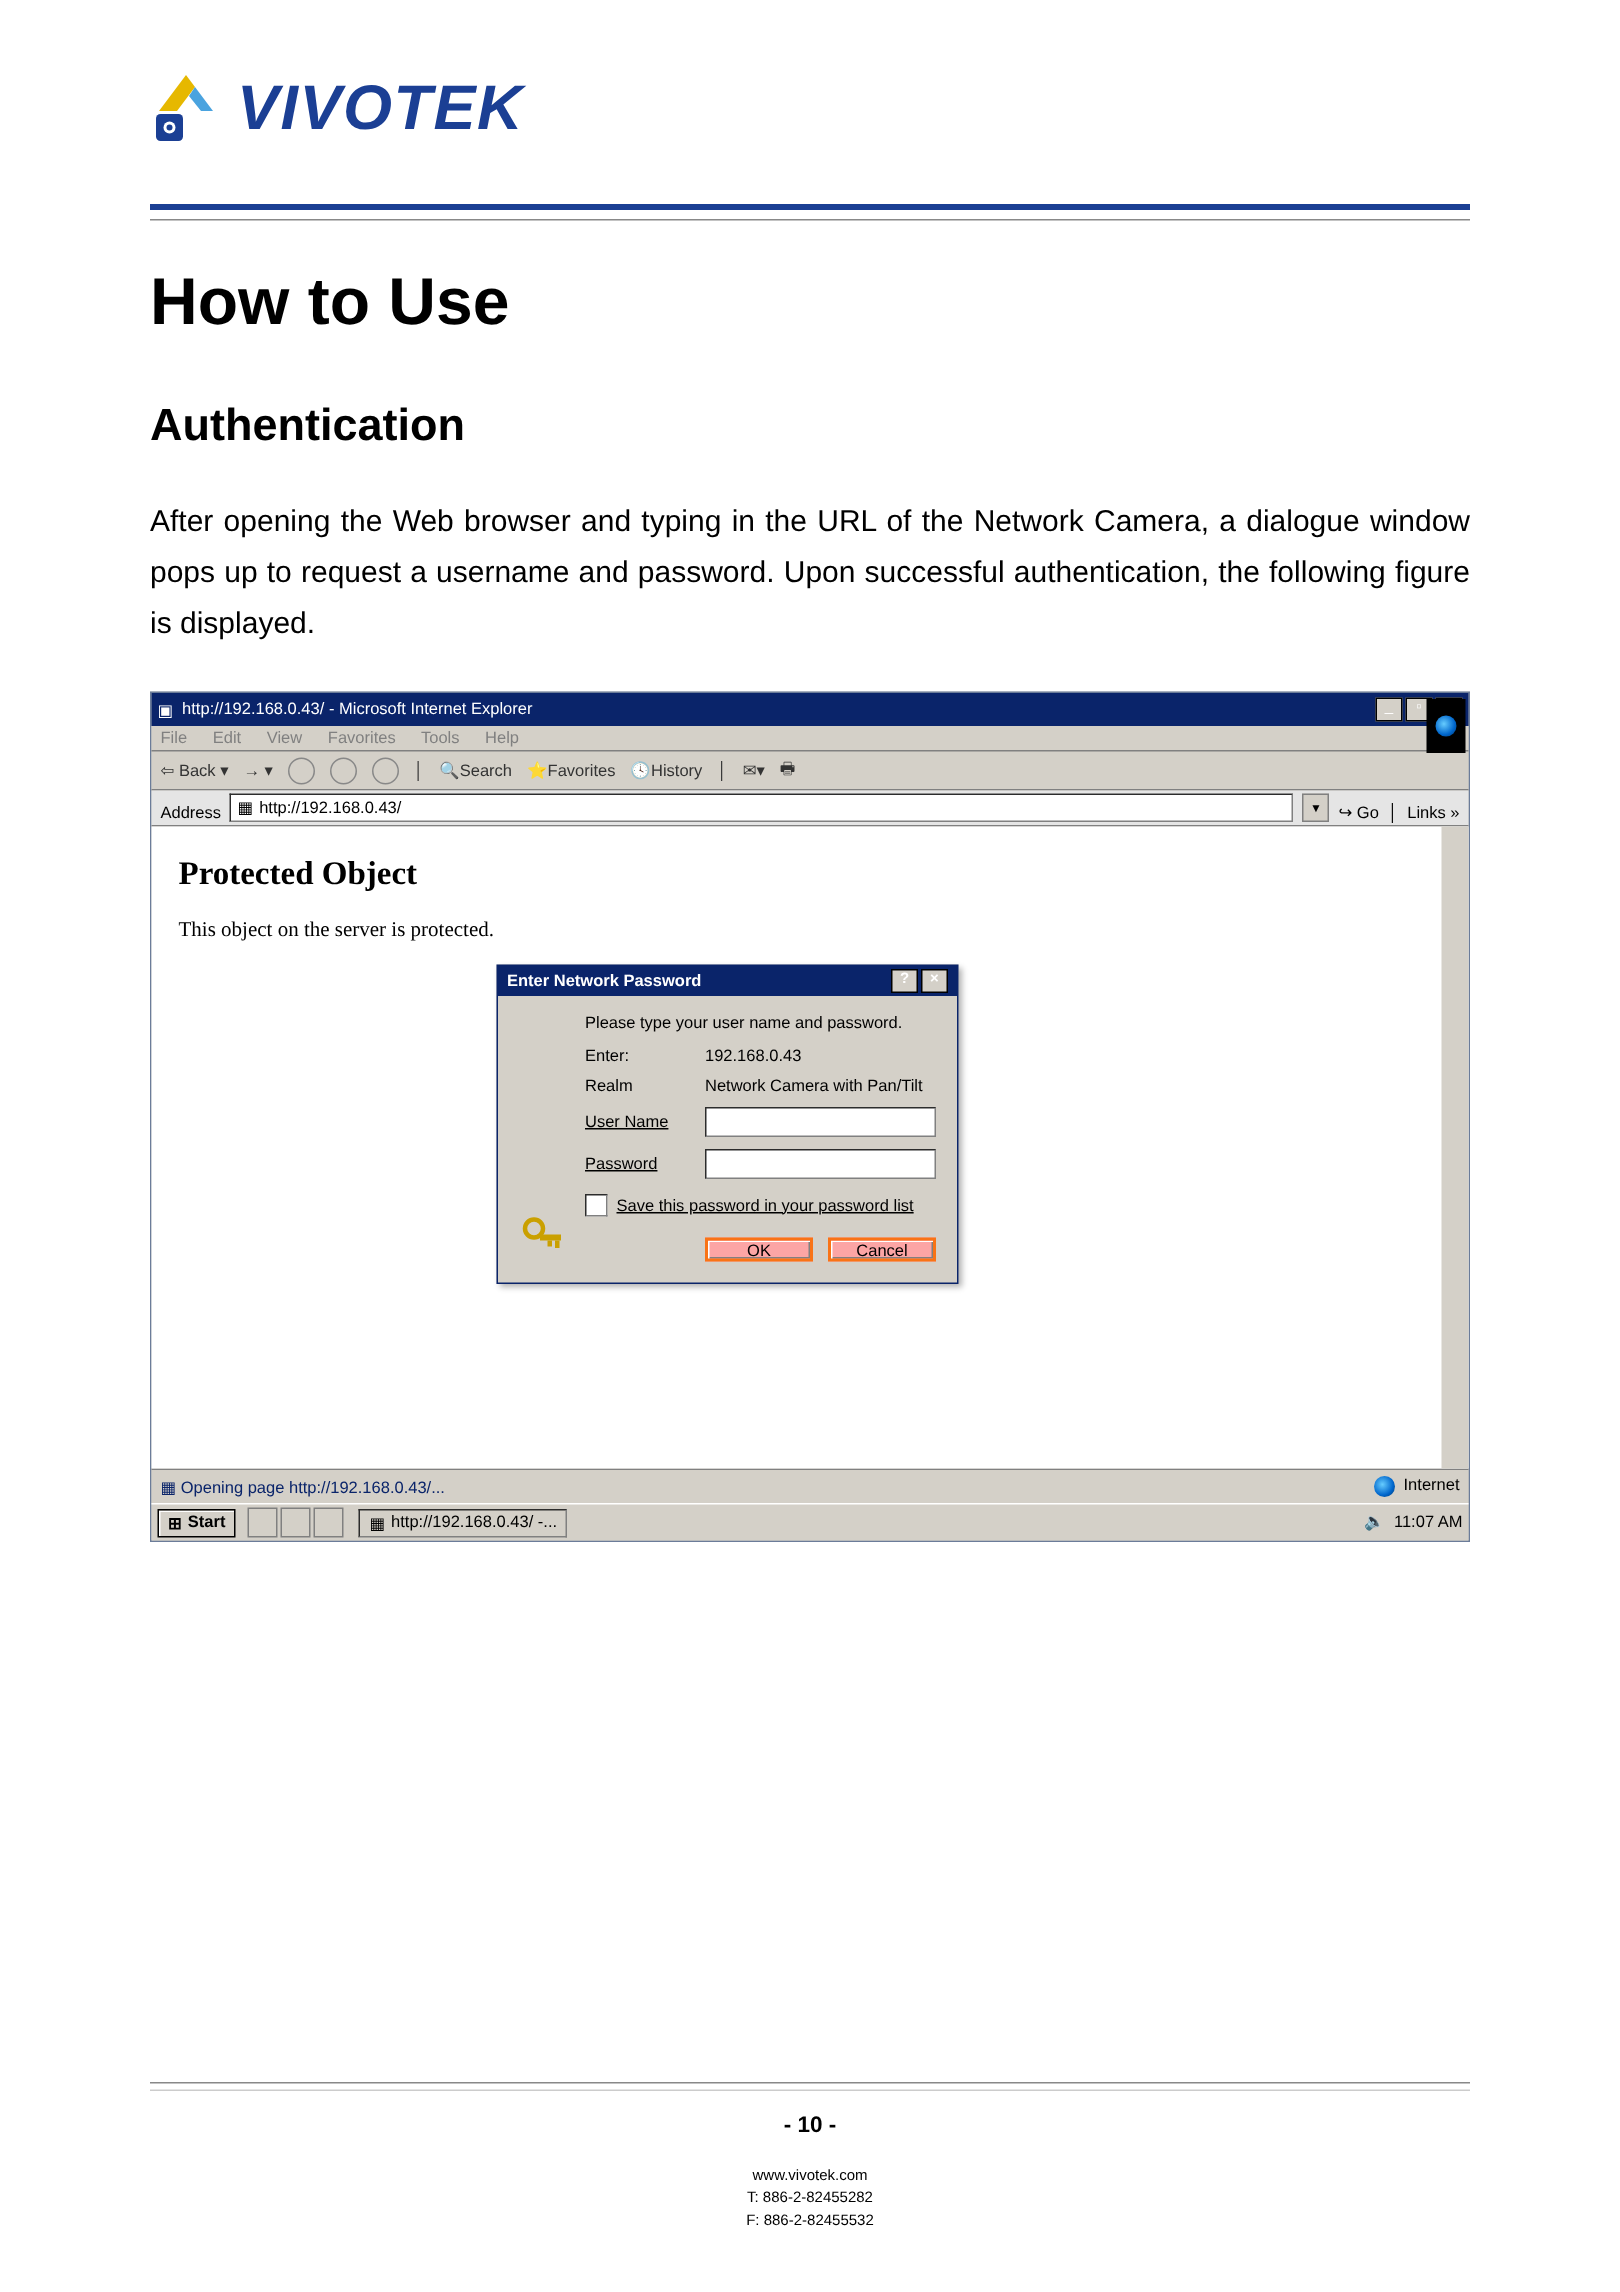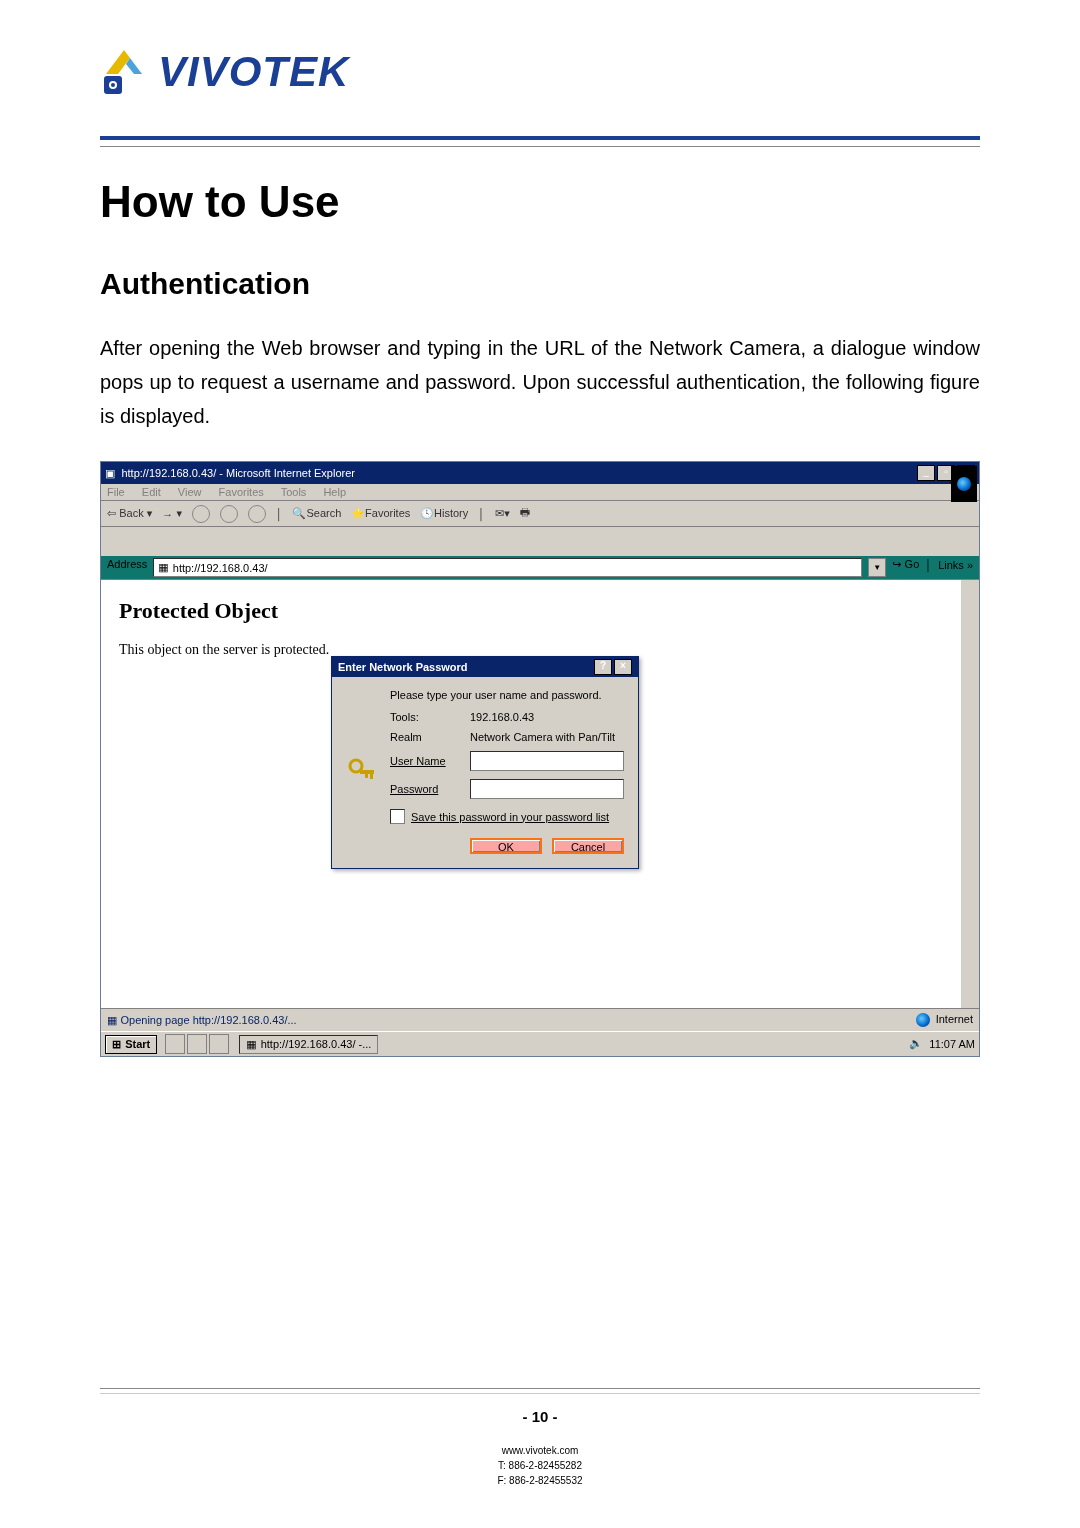--- a/index.html
+++ b/index.html
@@ -112,24 +112,24 @@
   }
   .ie-toolbar {
     background:#d4d0c8;
     border-bottom:1px solid #808080;
     padding:3px 6px;
     display:flex;align-items:center;gap:10px;
     color:#333;
   }
   .tb-icon{width:16px;height:16px;display:inline-block;border:1px solid #888;border-radius:50%;}
   .ie-addr {
-    background:#0f766e;
+    background:#e5e5e5;
     border-bottom:1px solid #808080;
     padding:2px 6px;
-    display:flex;align-items:flex-start;gap:6px;margin-top:29px;
+    display:flex;align-items:flex-end;gap:6px;
   }
   .ie-addr-input{
     background:#fff;border:1px inset #808080;padding:1px 4px;height:15px;
     flex:1;display:flex;align-items:center;gap:4px;
   }
   .ie-addr-select{
     width:16px;height:17px;background:#d4d0c8;border:1px solid #808080;
     display:flex;align-items:center;justify-content:center;font-size:8px;
   }
   .addr-right{display:flex;align-items:center;gap:6px;}
@@ -145,34 +145,34 @@
     background:linear-gradient(#d4d0c8,#bdb9b1);
     box-shadow: inset 1px 0 0 #fff, inset -1px 0 0 #808080;
   }
   .scroll-btn{position:absolute;right:-17px;width:16px;height:16px;background:#d4d0c8;border:1px solid #808080;box-sizing:border-box;font-size:8px;display:flex;align-items:center;justify-content:center;}
   .scroll-top{top:0;}
   .scroll-bot{bottom:0;}
   .prot-h{font-family:"Times New Roman",serif;font-weight:bold;font-size:22px;margin:4px 0 18px 0;}
   .prot-p{font-family:"Times New Roman",serif;font-size:14px;}
   .dialog{
     position:absolute;
-    left:230px; top:76px;
+    left:230px; top:92px;
     width:306px;
     background:#d4d0c8;
     border:1px solid #0a246a;
     box-shadow:2px 2px 4px rgba(0,0,0,.3);
   }
   .dialog-title{
     background:#0a246a;color:#fff;padding:2px 6px;font-weight:bold;font-size:11px;
     display:flex;justify-content:space-between;align-items:center;
   }
   .dlg-close-set{display:flex;gap:2px;}
   .dlg-btn-sm{width:16px;height:14px;background:#d4d0c8;border:1px solid #000;font-size:10px;line-height:12px;text-align:center;font-family:Arial;}
   .dialog-body{padding:12px 14px 14px 14px;font-size:11px;color:#000;}
-  .dlg-row{display:flex;align-items:center;gap:12px;}
+  .dlg-row{display:flex;align-items:flex-end;gap:12px;}
   .dlg-icon{width:32px;height:32px;flex:none;}
   .dlg-fields{flex:1;}
   .dlg-line{margin-bottom:10px;}
   .dlg-grid{display:grid;grid-template-columns:74px 1fr;row-gap:8px;column-gap:6px;align-items:center;margin-bottom:10px;}
   .dlg-input{height:18px;border:1px inset #808080;background:#fff;}
   .chk-row{display:flex;align-items:center;gap:6px;margin-left:0px;margin-bottom:14px;}
   .chk{width:13px;height:13px;border:1px inset #808080;background:#fff;}
   .btn-row{display:flex;gap:10px;justify-content:flex-end;}
   .win-button{width:72px;height:16px;background:#fca5a5;border:2px solid #f97316;box-shadow:inset 1px 1px 0 #fff, inset -1px -1px 0 #808080;font-size:11px;}
   .ie-status{
@@ -304,21 +304,21 @@
               <svg viewBox="0 0 32 32">
                   <circle cx="10" cy="10" r="6" fill="none" stroke="#caa000" stroke-width="3"></circle>
                   <rect x="14" y="14" width="14" height="4" fill="#caa000"></rect>
                   <rect x="24" y="18" width="3" height="5" fill="#caa000"></rect>
                   <rect x="19" y="18" width="3" height="4" fill="#caa000"></rect>
                 </svg>
             </div>
             <div class="dlg-fields">
               <div class="dlg-line">Please type your user name and password.</div>
               <div class="dlg-grid">
-                <div>Tools:</div>
+                <div>Enter:</div>
                 <div>192.168.0.43</div>
                 <div>Realm</div>
                 <div>Network  Camera with Pan/Tilt</div>
                 <div class="und">User Name</div>
                 <div class="dlg-input"></div>
                 <div class="und">Password</div>
                 <div class="dlg-input"></div>
               </div>
               <div class="chk-row">
                 <div class="chk"></div>

